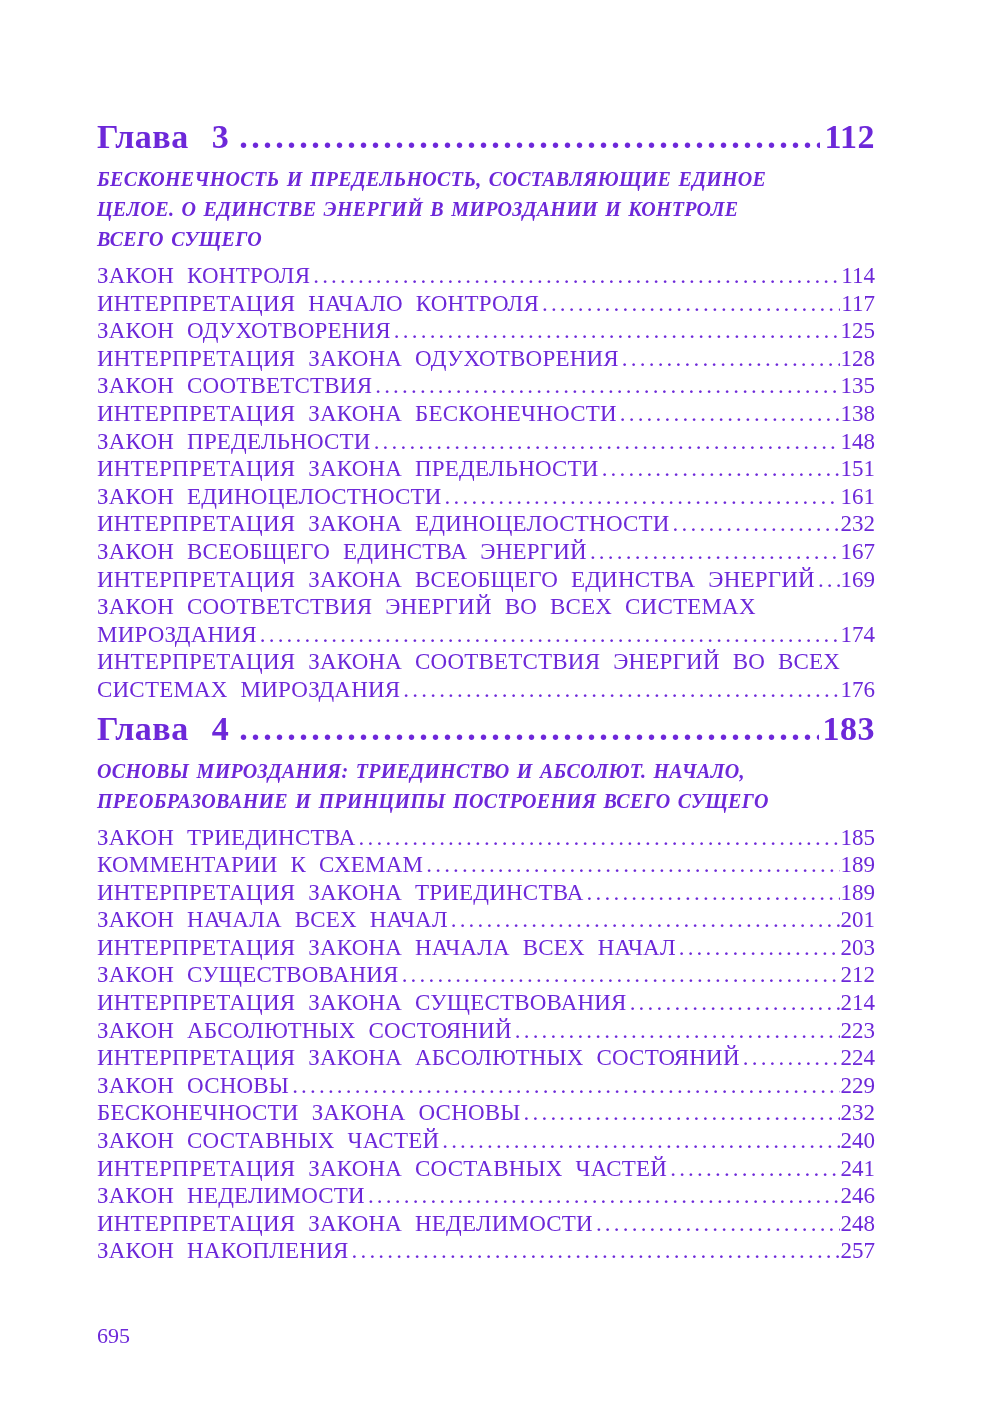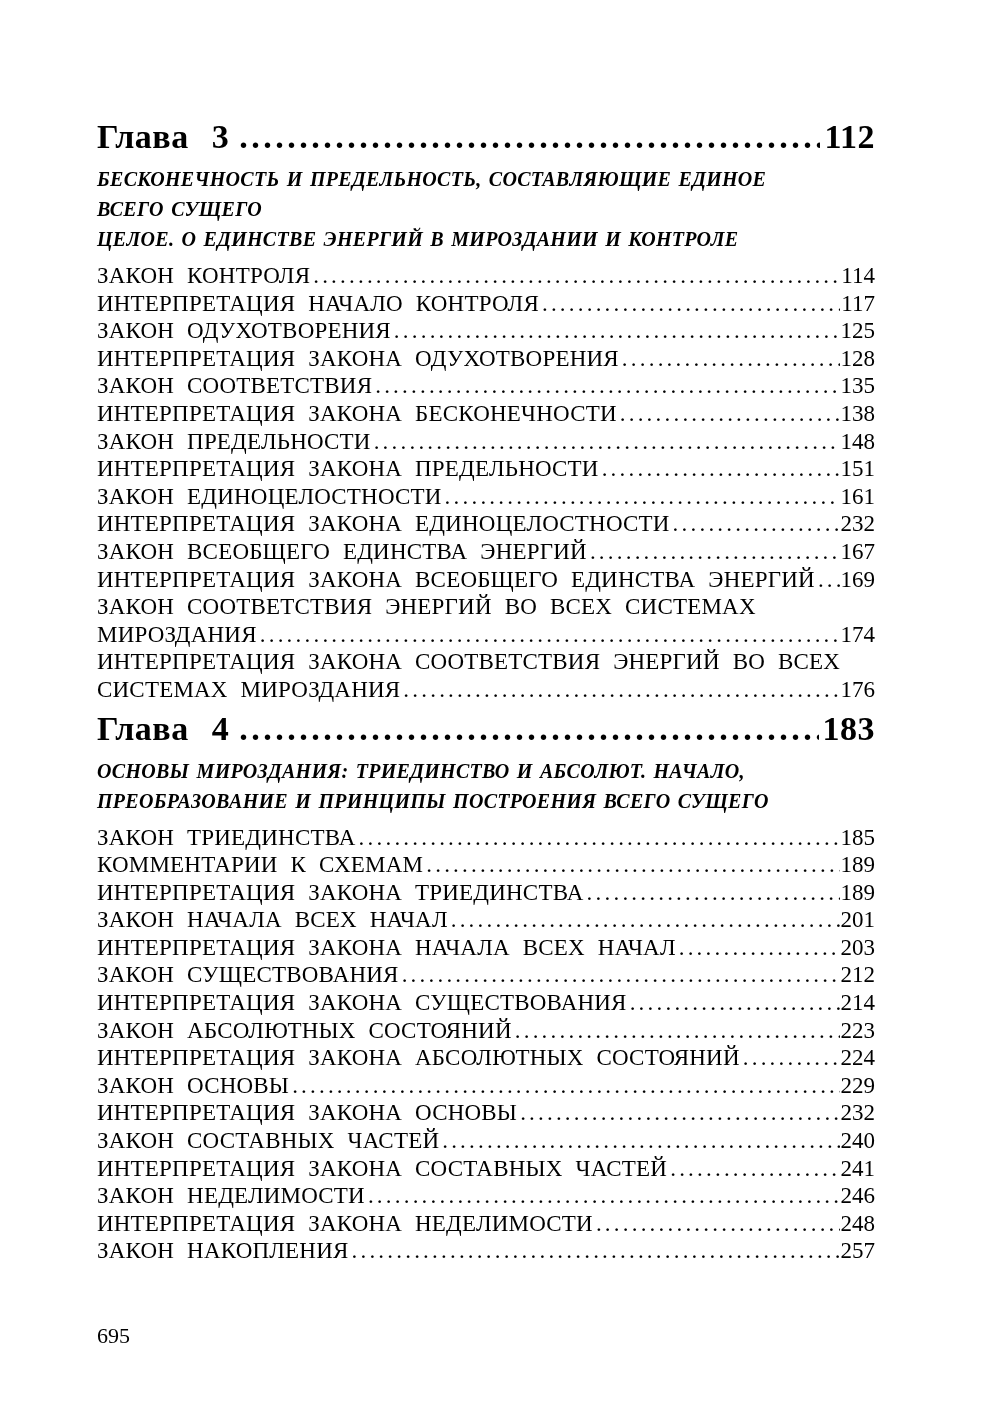--- a/index.html
+++ b/index.html
@@ -5,21 +5,21 @@
   html, body {
     margin: 0;
     padding: 0;
     background: #ffffff;
   }
   .sheet {
     position: relative;
     width: 1000px;
     height: 1428px;
     background: #ffffff;
-    color: #000000;
+    color: #6d28d9;
     font-family: "Liberation Serif", "DejaVu Serif", serif;
     overflow: hidden;
   }
   .content {
     position: absolute;
     left: 97px;
     top: 118px;
     width: 778px;
   }
 
@@ -107,22 +107,22 @@
 <div class="sheet">
   <div class="content">
   <section class="chapter">
     <div class="chapter-heading">
       <span class="chapter-label">Глава 3</span>
       <span class="h-dots"></span>
       <span class="chapter-page">112</span>
     </div>
     <div class="chapter-subtitle">
           <div class="subtitle-line">БЕСКОНЕЧНОСТЬ И ПРЕДЕЛЬНОСТЬ, СОСТАВЛЯЮЩИЕ ЕДИНОЕ</div>
+          <div class="subtitle-line">ЦЕЛОЕ. О ЕДИНСТВЕ ЭНЕРГИЙ В МИРОЗДАНИИ И КОНТРОЛЕ</div>
           <div class="subtitle-line">ВСЕГО СУЩЕГО</div>
-          <div class="subtitle-line">ЦЕЛОЕ. О ЕДИНСТВЕ ЭНЕРГИЙ В МИРОЗДАНИИ И КОНТРОЛЕ</div>
         </div>
     <div class="entry-list">
           <div class="toc-row">
             <span class="toc-title">ЗАКОН КОНТРОЛЯ</span>
             <span class="dots"></span>
             <span class="toc-page">114</span>
           </div>
           <div class="toc-row">
             <span class="toc-title">ИНТЕРПРЕТАЦИЯ НАЧАЛО КОНТРОЛЯ</span>
             <span class="dots"></span>
@@ -252,21 +252,21 @@
             <span class="toc-title">ИНТЕРПРЕТАЦИЯ ЗАКОНА АБСОЛЮТНЫХ СОСТОЯНИЙ</span>
             <span class="dots"></span>
             <span class="toc-page">224</span>
           </div>
           <div class="toc-row">
             <span class="toc-title">ЗАКОН ОСНОВЫ</span>
             <span class="dots"></span>
             <span class="toc-page">229</span>
           </div>
           <div class="toc-row">
-            <span class="toc-title">ИНТЕРПРЕТАЦИЯ ЗАКОНА ОСНОВЫ</span>
+            <span class="toc-title">БЕСКОНЕЧНОСТИ ЗАКОНА ОСНОВЫ</span>
             <span class="dots"></span>
             <span class="toc-page">232</span>
           </div>
           <div class="toc-row">
             <span class="toc-title">ЗАКОН СОСТАВНЫХ ЧАСТЕЙ</span>
             <span class="dots"></span>
             <span class="toc-page">240</span>
           </div>
           <div class="toc-row">
             <span class="toc-title">ИНТЕРПРЕТАЦИЯ ЗАКОНА СОСТАВНЫХ ЧАСТЕЙ</span>

